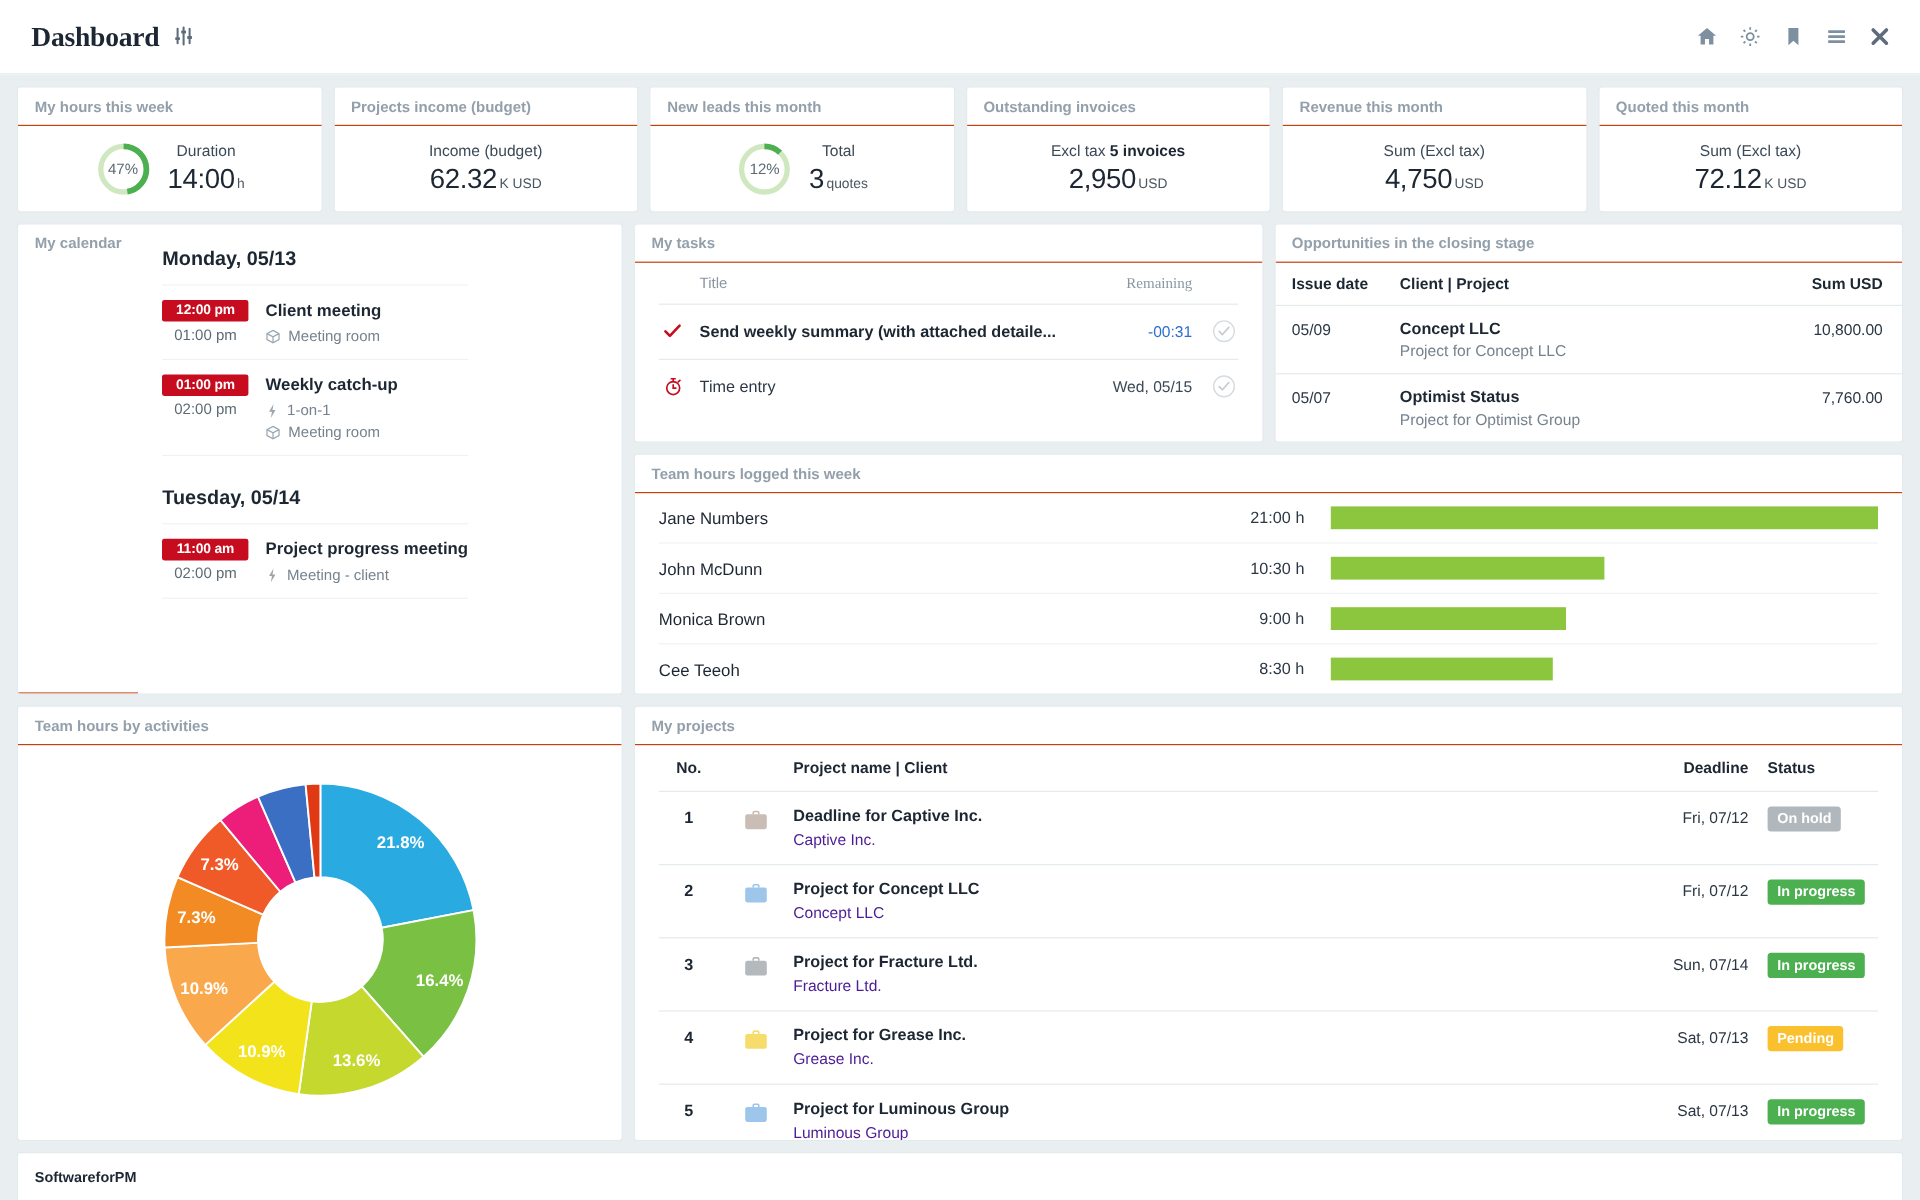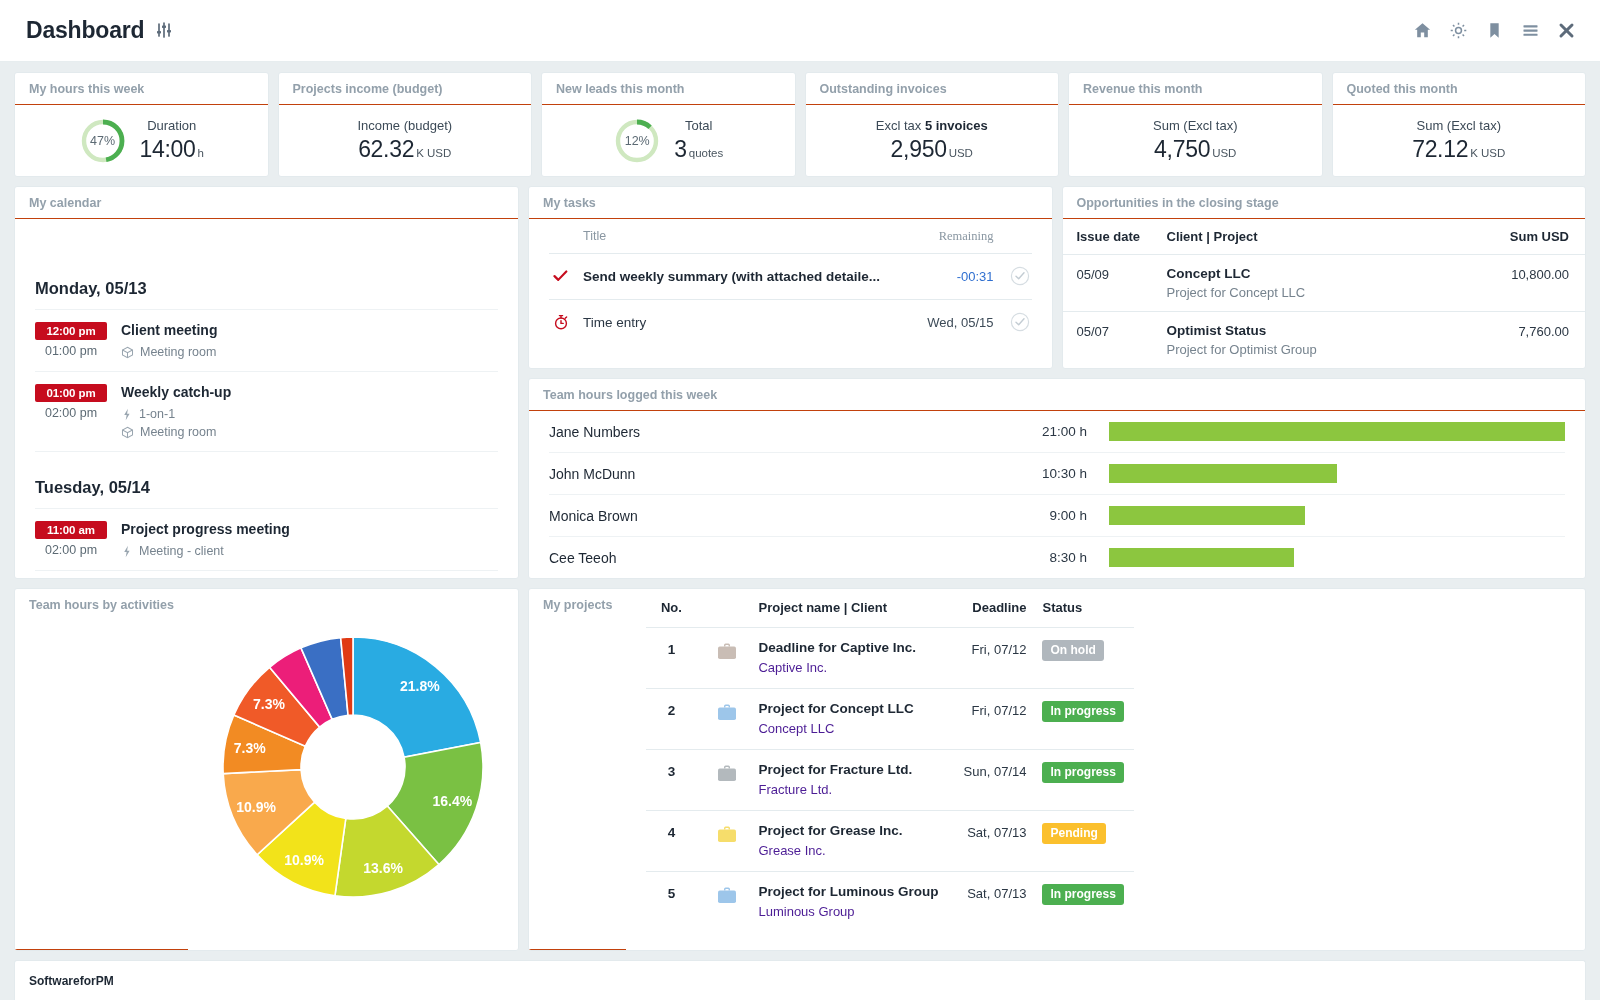--- a/index.html
+++ b/index.html
@@ -17,20 +17,21 @@
   }
 
   
   .topbar {
     height: 62px;
     background: #ffffff;
     display: flex; align-items: center;
     padding: 0 24px 0 26px;
     flex: 0 0 62px;
     border-bottom: 1px solid #e7edef;
+    font-family: Liberation Serif, serif;
   }
   .title-wrap { display: flex; align-items: center; gap: 10px; }
   .page-title {
     font-size: 23px; font-weight: bold; color: #1d2733;
     letter-spacing: -0.2px;
   }
   .sliders-icon { display: block; margin-top: 3px; }
   .topbar-spacer { flex: 1; }
   .top-icons { display: flex; align-items: center; gap: 17px; }
   .top-icons span { display: inline-flex; cursor: pointer; }
@@ -82,21 +83,21 @@
   
   .mid-row { display: flex; gap: 9px; flex: 0 0 372px; }
   .col-left { width: 505px; flex: 0 0 505px; display: flex; }
   .col-mid { flex: 1; display: flex; flex-direction: column; gap: 9px; }
   .mid-top { display: flex; gap: 9px; flex: 0 0 178px; }
   .tasks-card { flex: 1; overflow: hidden; }
   .opps-card { flex: 1; overflow: hidden; }
   .team-card { flex: 1; overflow: hidden; }
 
   
-  .cal-card { flex: 1; display: flex; flex-direction: column; overflow: hidden; gap: 40px; }
+  .cal-card { flex: 1; display: flex; flex-direction: row; overflow: hidden; }
   .cal-body { padding: 6px 20px 0 20px; overflow: hidden; }
   .cal-day {
     font-size: 16.5px; font-weight: bold; color: #1d2733;
     padding: 14px 0 11px 0;
   }
   .cal-day.second { padding-top: 26px; }
   .cal-ev {
     display: flex; gap: 14px; padding: 11px 0 12px 0;
     border-top: 1px solid #eef2f4;
   }
@@ -161,23 +162,23 @@
     border-top: 1px solid #eef2f4; padding: 11px 0 11px 0;
   }
   .team-row:first-child { border-top: none; }
   .team-name { width: 300px; flex: 0 0 300px; font-size: 14px; color: #1d2733; }
   .team-hours { width: 260px; flex: 0 0 260px; text-align: right; font-size: 13.5px; color: #2b3744; padding-right: 22px; }
   .team-bar-wrap { flex: 1; }
   .team-bar { height: 19px; background: #8cc63f; }
 
   
   .bot-row { display: flex; gap: 9px; flex: 1; min-height: 0; }
-  .pie-card { width: 505px; flex: 0 0 505px; display: flex; flex-direction: row; overflow: hidden; }
+  .pie-card { width: 505px; flex: 0 0 505px; display: flex; flex-direction: column; overflow: hidden; }
   .pie-body { flex: 1; display: flex; align-items: center; justify-content: center; padding-bottom: 6px; }
-  .proj-card { flex: 1; display: flex; flex-direction: row; overflow: hidden; }
+  .proj-card { flex: 1; display: flex; flex-direction: column; overflow: hidden; }
   .proj-body { padding: 0 20px; overflow: hidden; }
   .proj-head {
     display: flex; align-items: center;
     padding: 11px 0 12px 0; font-size: 13px; font-weight: bold; color: #1d2733;
   }
   .p-no { width: 50px; flex: 0 0 50px; text-align: center; }
   .p-ico { width: 62px; flex: 0 0 62px; }
   .p-name { flex: 1; }
   .p-dead { width: 104px; flex: 0 0 104px; text-align: right; padding-right: 16px; }
   .p-stat { width: 92px; flex: 0 0 92px; }

